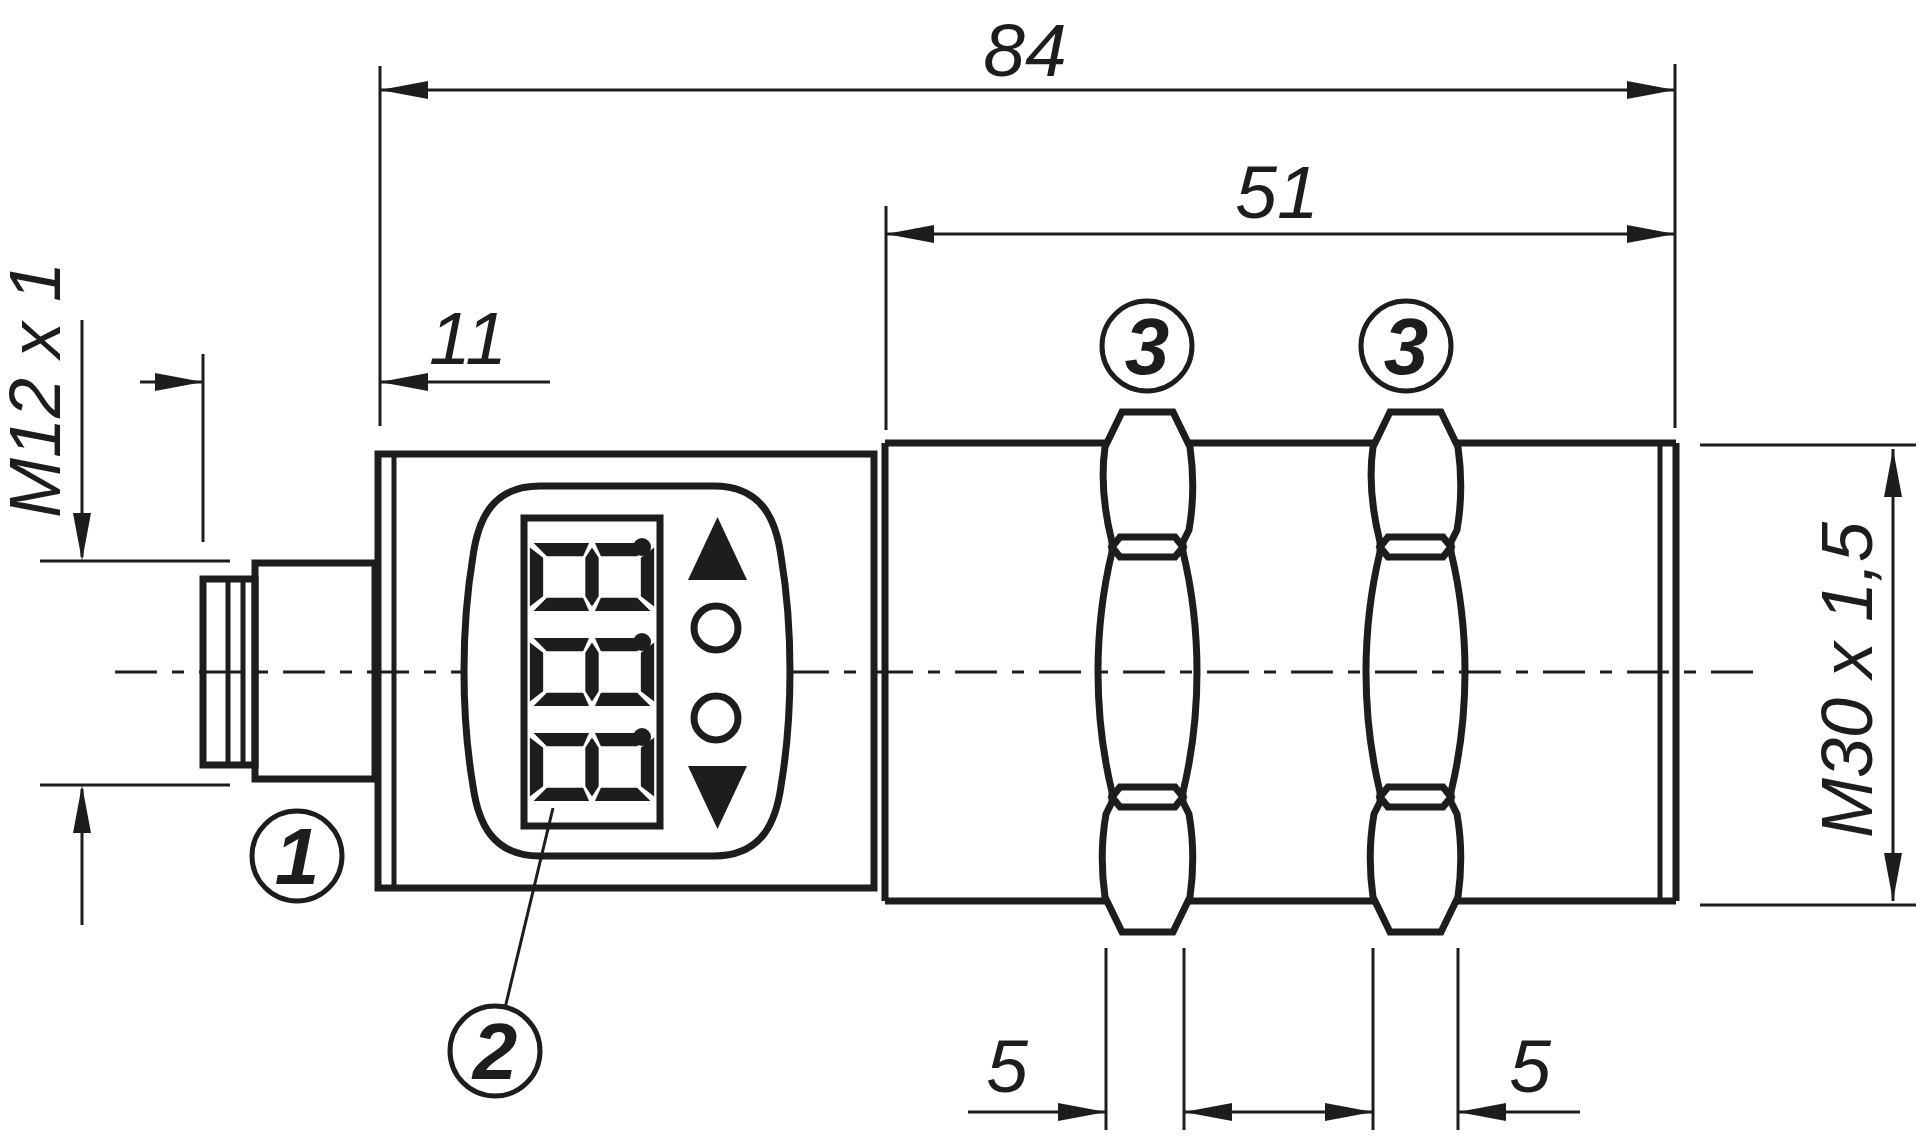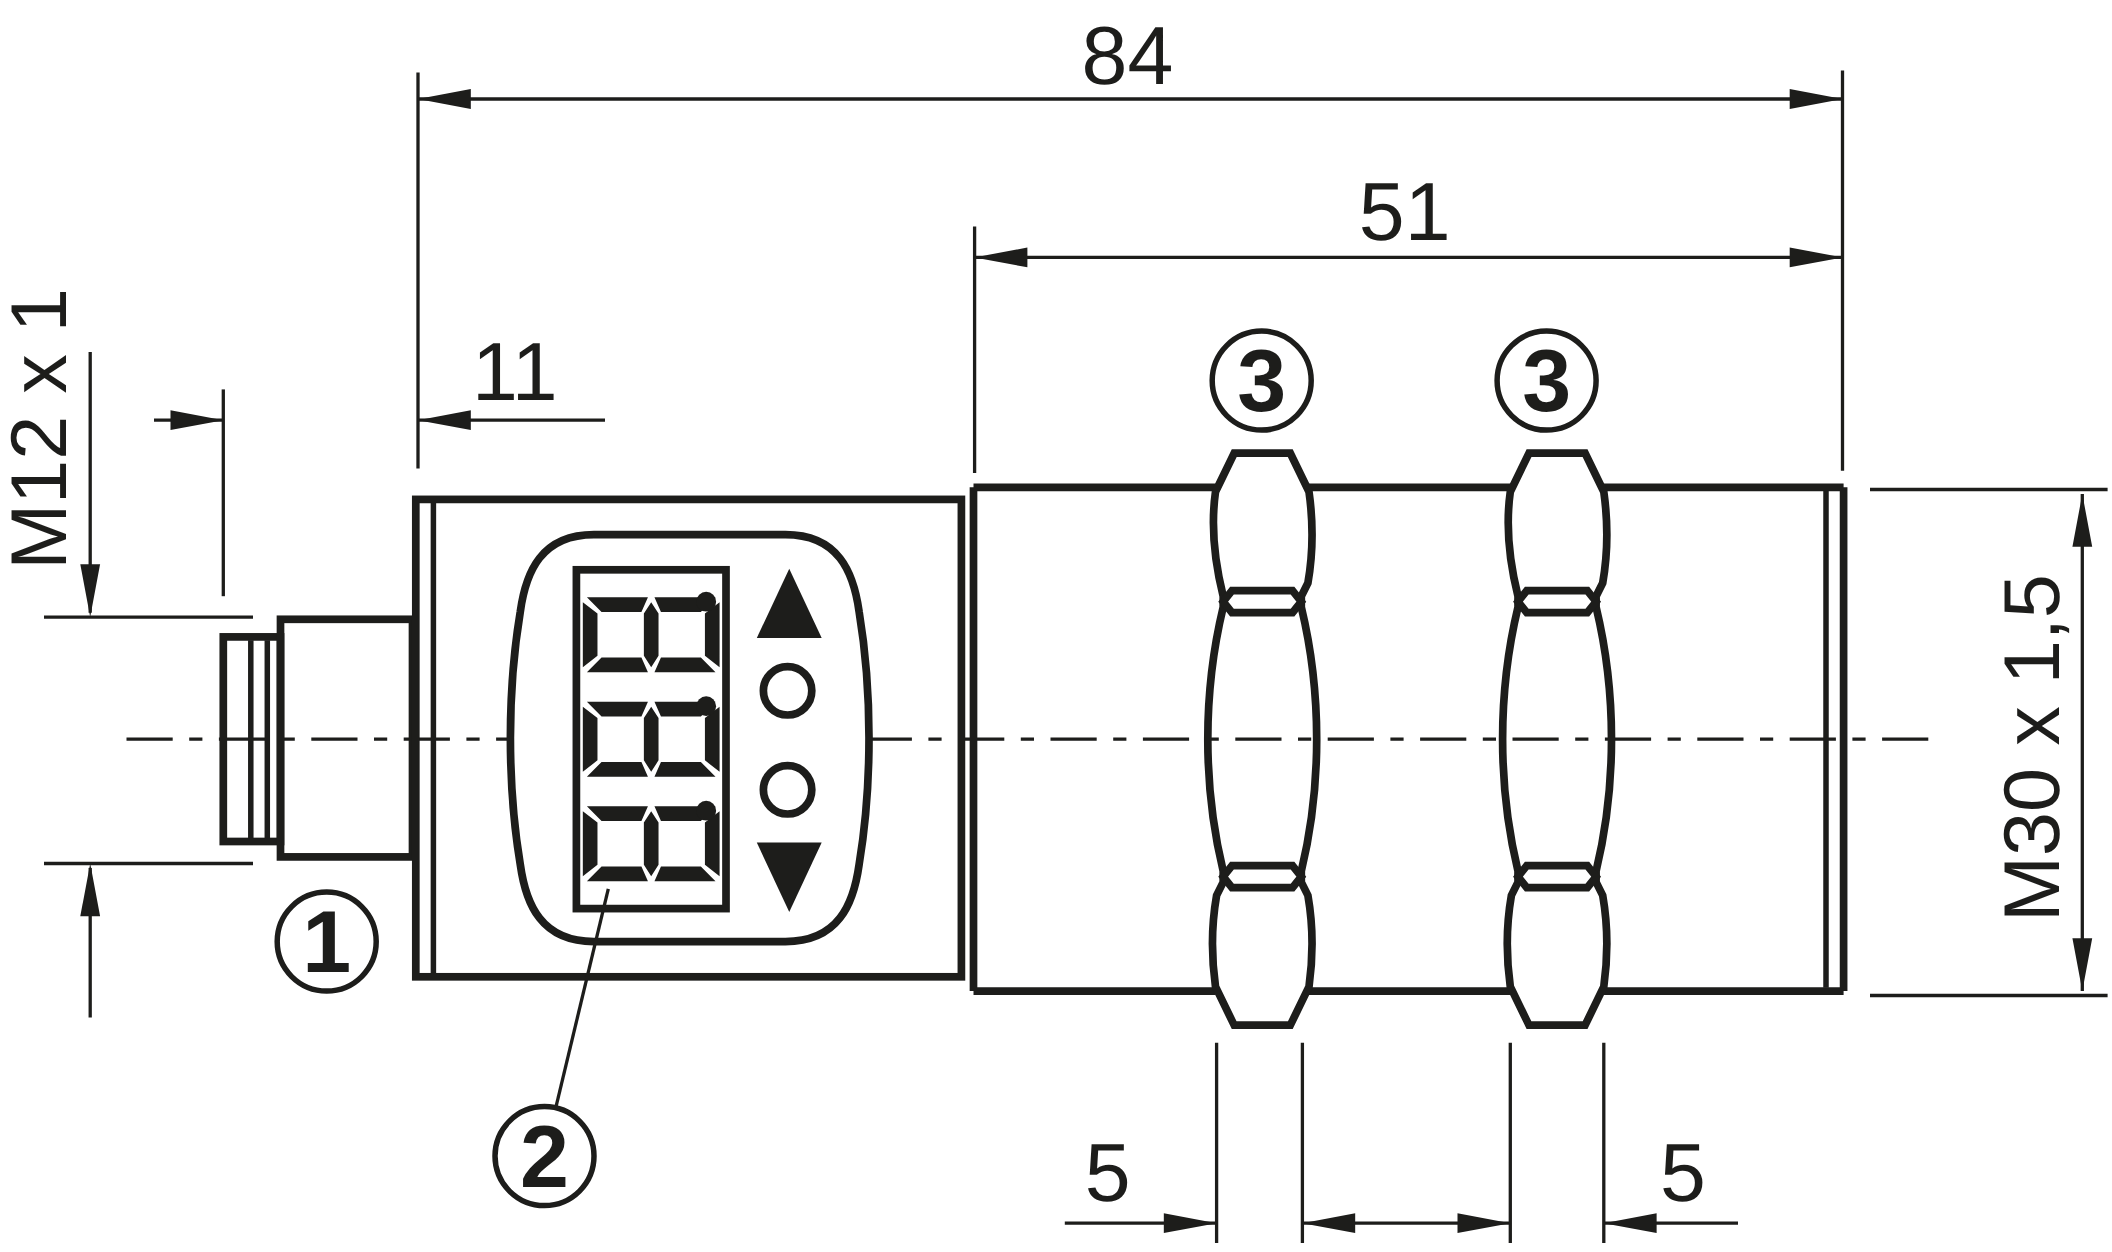--- a/index.html
+++ b/index.html
@@ -1,16 +1,16 @@
 <!DOCTYPE html>
 <html><head>
 <meta charset="utf-8">
 <style>
   html,body{margin:0;padding:0;background:#ffffff;}
-  .page{width:1920px;height:1138px;background:#fff;position:relative;overflow:hidden;}
+  .page{width:1920px;height:1138px;background:#fff;position:relative;overflow:hidden;font-style:italic;}
   svg{display:block;}
   text{font-family:"Liberation Sans","DejaVu Sans",sans-serif;fill:#1d1d1b;}
   .dim-text{font-size:75px;}
   .rot-text{font-size:72px;}
   .callout-text{font-size:80px;font-weight:bold;}
   .thick{stroke:#1d1d1b;stroke-width:7;fill:none;}
   .mid{stroke:#1d1d1b;stroke-width:5;fill:none;}
   .thin{stroke:#1d1d1b;stroke-width:3;fill:none;}
   .arrow{fill:#1d1d1b;stroke:none;}
   .whitefill{fill:#ffffff;}

